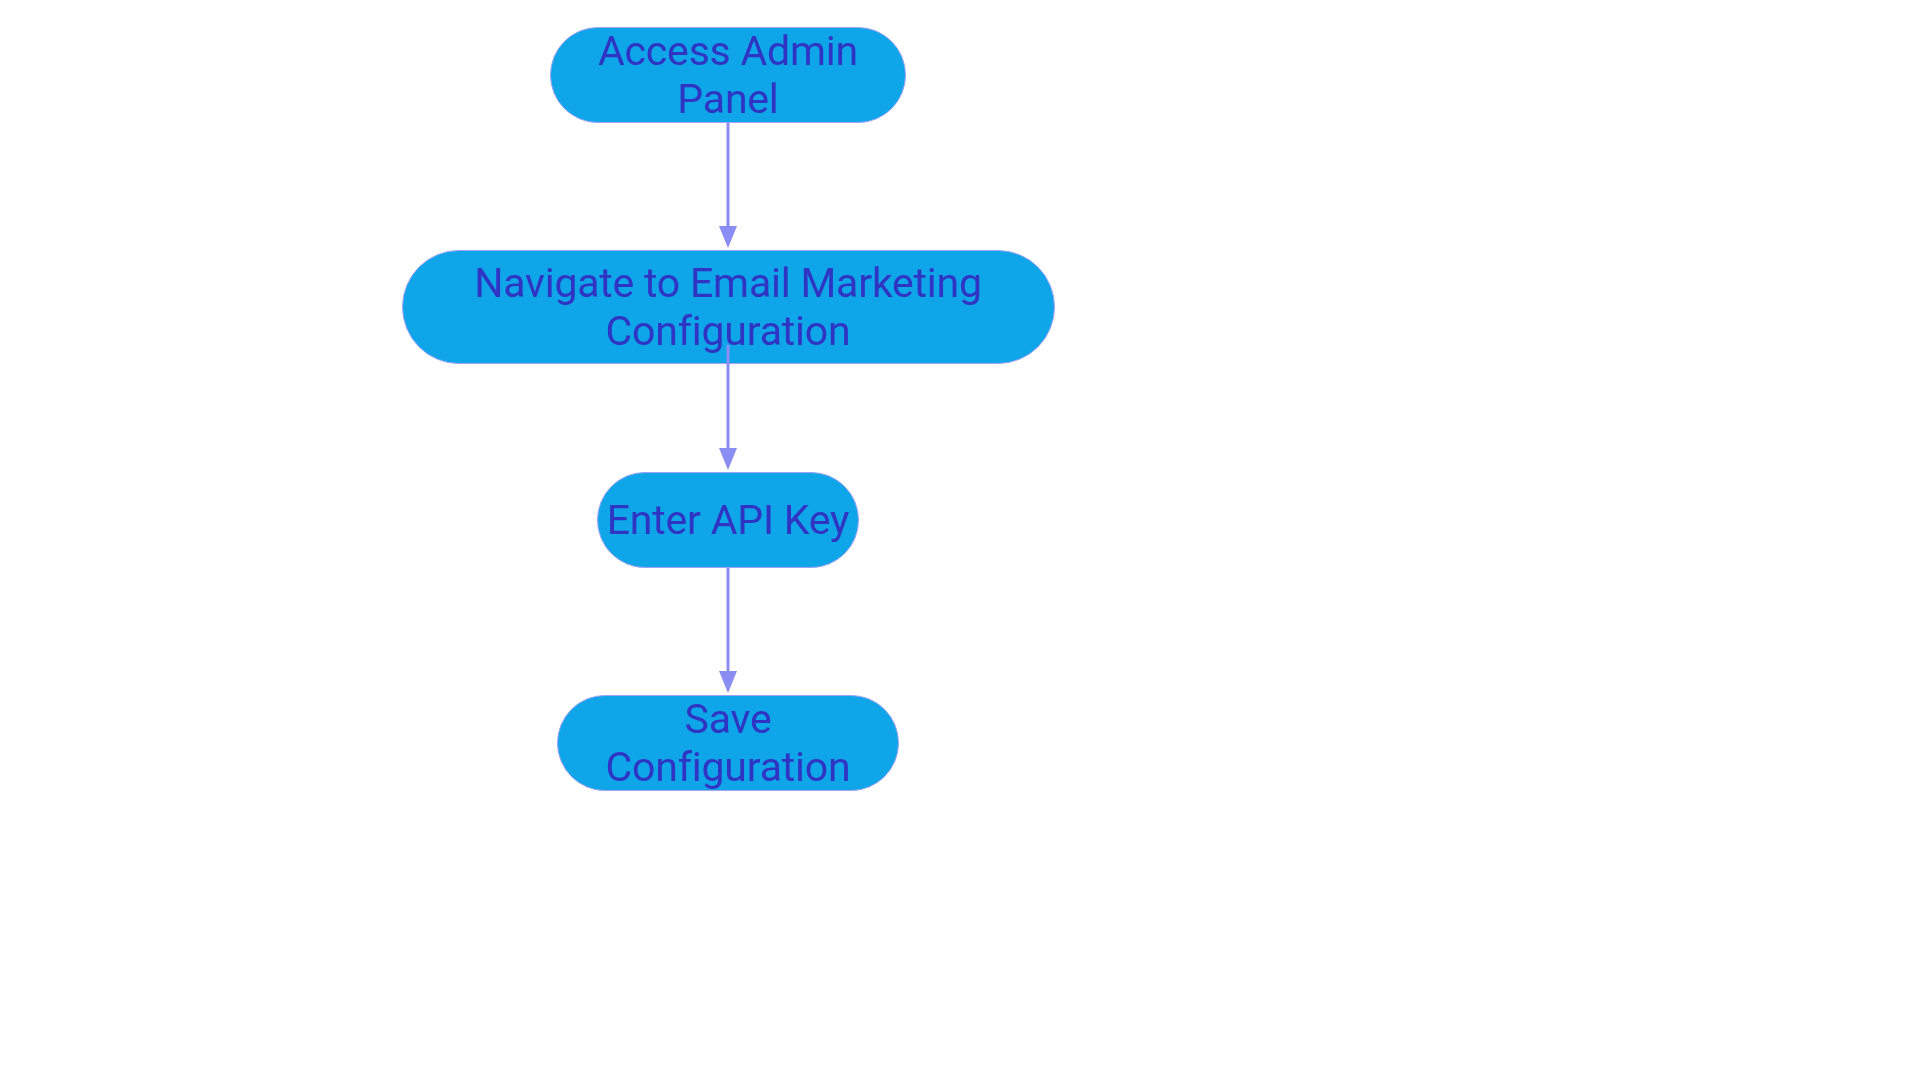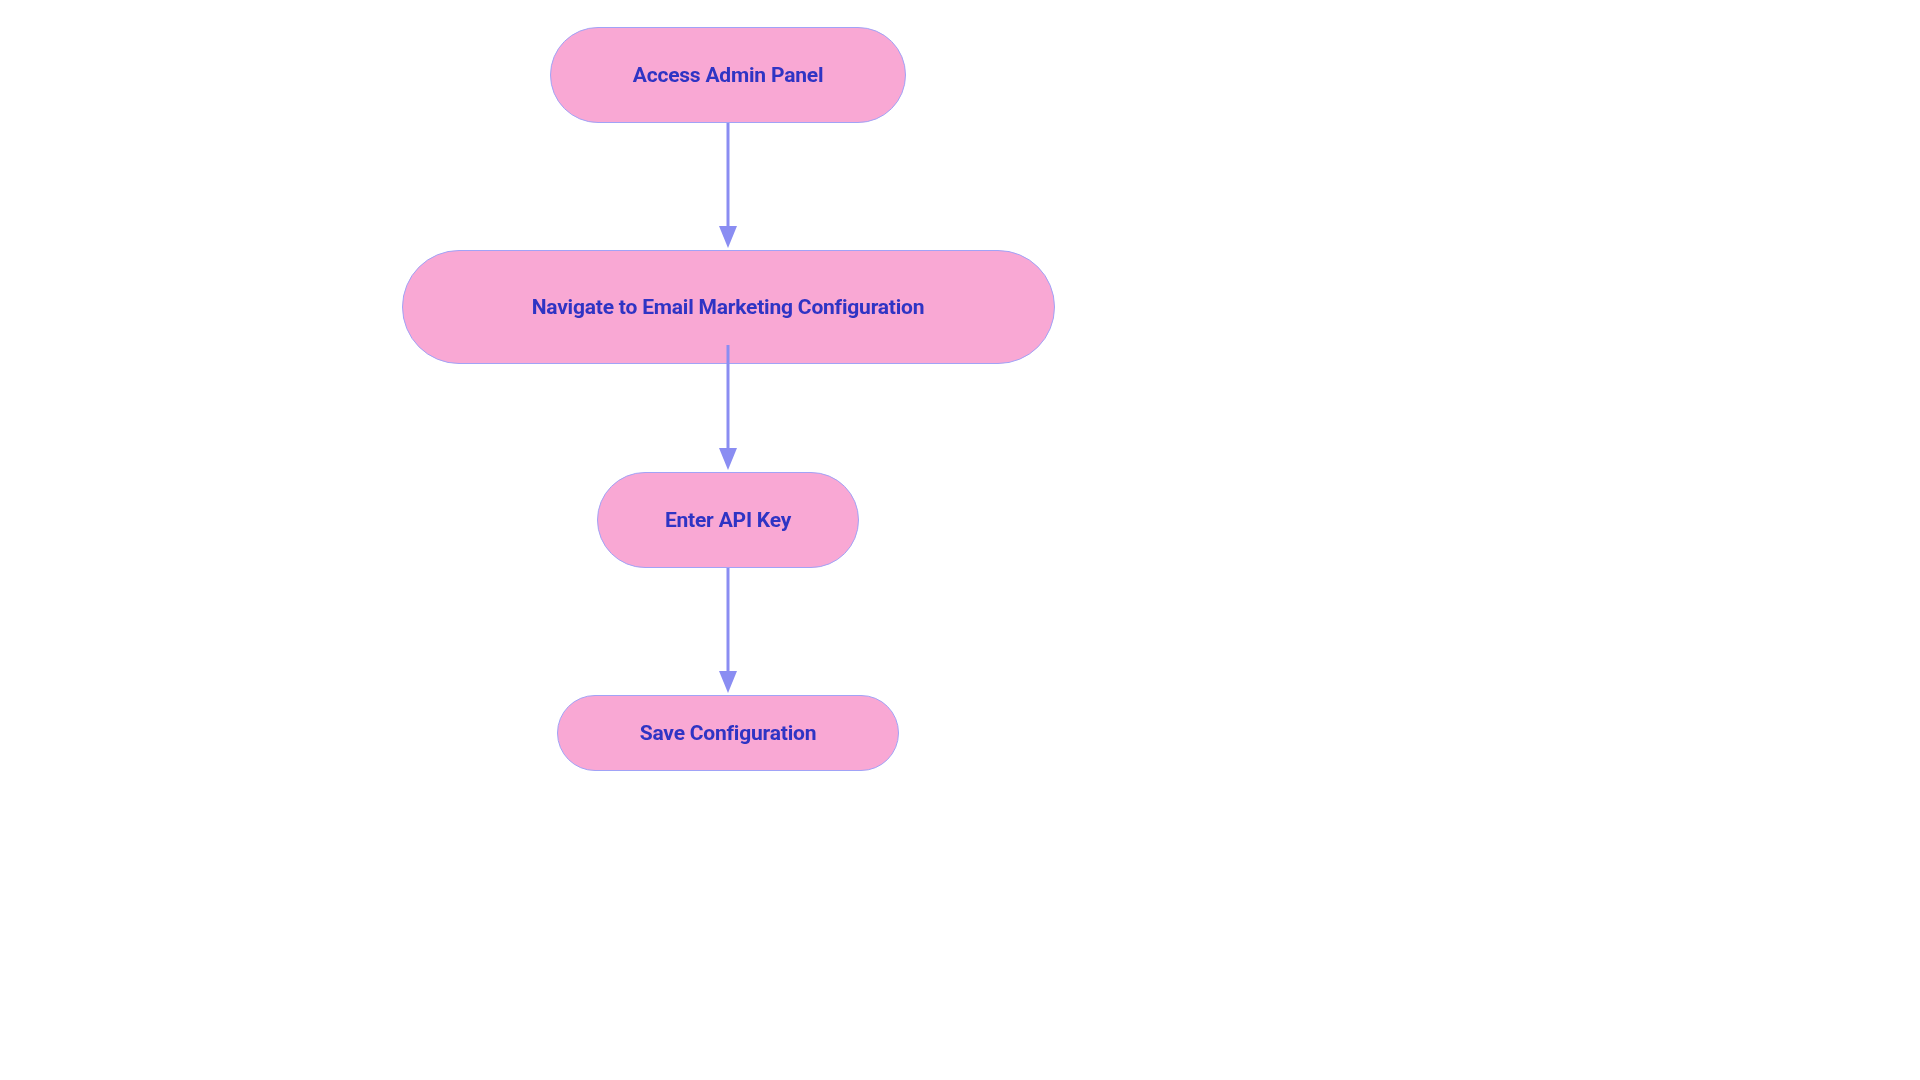--- a/index.html
+++ b/index.html
@@ -11,26 +11,26 @@
     font-family: -apple-system, BlinkMacSystemFont, "Segoe UI", Roboto, "Helvetica Neue", Arial, sans-serif;
     overflow: hidden;
   }
   .canvas {
     position: relative;
     width: 1920px;
     height: 1080px;
   }
   .node {
     position: absolute;
-    background: #f9a8d4;
+    background: #0ea5e9;
     border: 1.5px solid #a1a3f7;
     border-radius: 999px;
     color: #2f34c4;
-    font-size: 21px;
-    font-weight: 700;
+    font-size: 41px;
+    font-weight: 400;
     display: flex;
     align-items: center;
     justify-content: center;
     text-align: center;
     letter-spacing: -0.2px;
     box-sizing: border-box;
   }
   .arrow {
     position: absolute;
     left: 0;
@@ -55,21 +55,21 @@
   </div>
 
   <div class="node" id="n2" style="width: 653px; height: 114px; top: 250px; left: 401.5px;">
     <span>Navigate to Email Marketing Configuration</span>
   </div>
 
   <div class="node" id="n3" style="width: 262px; height: 96px; top: 472px; left: 597px;">
     <span>Enter API Key</span>
   </div>
 
-  <div class="node" id="n4" style="width: 342px; height: 76px; top: 695px; left: 557px;">
+  <div class="node" id="n4" style="width: 342px; height: 96px; top: 695px; left: 557px;">
     <span>Save Configuration</span>
   </div>
 
   <svg class="arrow" id="arrows" width="1920" height="1080">
       <line x1="728" y1="123" x2="728" y2="230"></line>
       <polygon points="728,248 719,226 737,226"></polygon>
       <line x1="728" y1="345" x2="728" y2="452"></line>
       <polygon points="728,470 719,448 737,448"></polygon>
       <line x1="728" y1="568" x2="728" y2="675"></line>
       <polygon points="728,693 719,671 737,671"></polygon>

